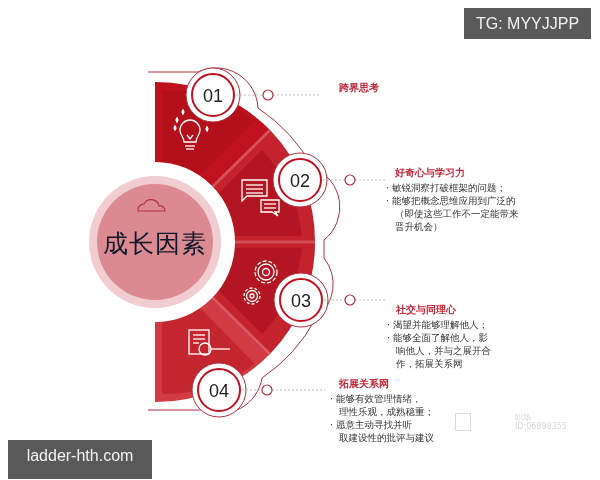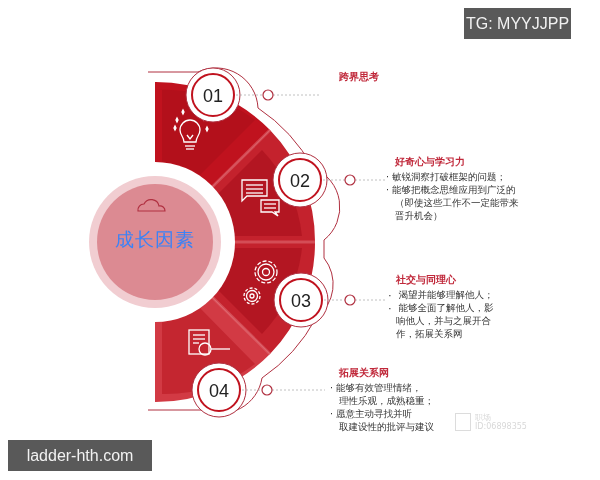--- a/index.html
+++ b/index.html
@@ -1,31 +1,31 @@
 <!DOCTYPE html>
 <html><head>
 <meta charset="utf-8">
 <style>
   html, body { margin:0; padding:0; }
   body { width:600px; height:480px; background:#ffffff; position:relative; overflow:hidden;
          font-family:"DejaVu Sans", sans-serif; }
   #diagram { position:absolute; left:0; top:0; width:600px; height:480px; }
-  .label-block { position:absolute; font-size:9.5px; line-height:13px; color:#333; }
+  .label-block { position:absolute; font-size:9.5px; line-height:13px; color:#333;margin-top:11px; }
   .label-title { color:#c0283a; font-weight:bold; font-size:10px; margin-bottom:2px; }
   .bullet { display:block; }
   .indent { display:block; padding-left:9px; }
   .num-text { font-family:"Liberation Sans", sans-serif; font-size:18px; fill:#222; }
   .center-text { position:absolute; left:95px; top:227px; width:120px; text-align:center;
-                 font-size:19px; color:#3b82f6; letter-spacing:1px; }
+                 font-size:25px; color:#0f172a; letter-spacing:1px; }
   .tag { position:absolute; background:#595959; color:#f2f2f2; font-family:"Liberation Sans", sans-serif; }
-  #tag-top { left:464px; top:8px; width:107px; height:31px; line-height:31px; font-size:16px; text-align:center; }
-  #tag-bottom { left:8px; top:440px; width:144px; height:31px; line-height:31px; font-size:16px; text-align:center; }
+  #tag-top { left:464px; top:8px; width:127px; height:31px; line-height:31px; font-size:16px; text-align:center; }
+  #tag-bottom { left:8px; top:440px; width:144px; height:39px; line-height:31px; font-size:16px; text-align:center; }
   .watermark { position:absolute; left:455px; top:413px; color:#d8d8d8; font-size:8px; line-height:9px; }
   .wm-icon { display:inline-block; width:14px; height:16px; border:1px solid #dcdcdc; vertical-align:top; margin-right:4px; }
-  .wm-text { display:inline-block; }
+  .wm-text { display:inline-block;margin-left:40px; }
 </style>
 </head>
 <body>
 
 <svg id="diagram" viewBox="0 0 600 480" xmlns="http://www.w3.org/2000/svg">
 
   <path d="M148 72 L198 72 A42 42 0 0 1 258 108 A170 170 0 0 1 313 168 A42 42 0 0 1 324 240 L324 258 A42 42 0 0 1 316 318 A170 170 0 0 1 262 378 A42 42 0 0 1 204 410 L148 410" fill="none" stroke="#b03040" stroke-width="1"></path>
 
   <g>
 
@@ -136,21 +136,21 @@
 </div>
 
 <div class="label-block" style="left:386px; top:155px;">
   <div class="label-title" style="padding-left:9px;">好奇心与学习力</div>
   <span class="bullet">· <span>敏锐洞察打破框架的问题；</span></span>
   <span class="bullet">· <span>能够把概念思维应用到广泛的</span></span>
   <span class="indent">（即使这些工作不一定能带来</span>
   <span class="indent"> 晋升机会）</span>
 </div>
 
-<div class="label-block" style="left:387px; top:274px;font-family:Liberation Mono, monospace;">
+<div class="label-block" style="left:387px; top:292px;">
   <div class="label-title" style="padding-left:9px;">社交与同理心</div>
   <span class="bullet">· <span>渴望并能够理解他人；</span></span>
   <span class="bullet">· <span>能够全面了解他人，影</span></span>
   <span class="indent">响他人，并与之展开合</span>
   <span class="indent">作，拓展关系网</span>
 </div>
 
 <div class="label-block" style="left:330px; top:366px;">
   <div class="label-title" style="padding-left:9px;">拓展关系网</div>
   <span class="bullet">· <span>能够有效管理情绪，</span></span>

